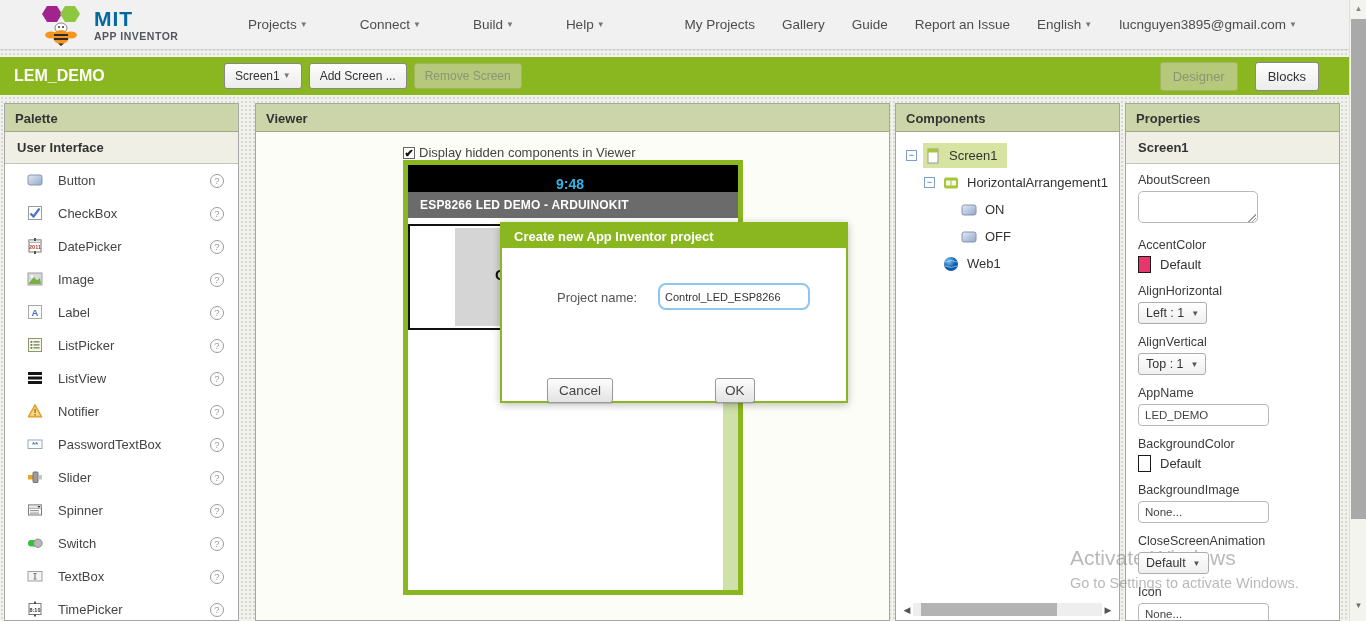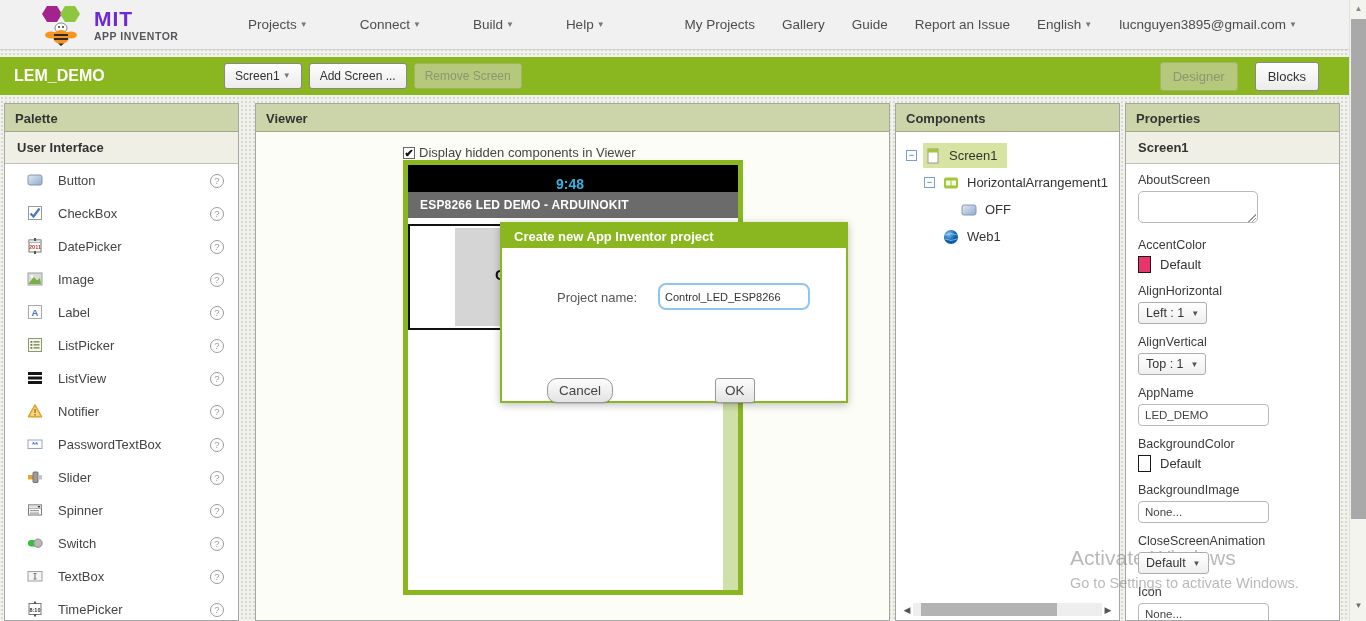--- a/index.html
+++ b/index.html
@@ -13,21 +13,21 @@
     color:#444;
   }
   
   .topbar {
     position:absolute; left:0; top:0; width:1349px; height:50px;
     background:#f1f1f1; border-bottom:1px solid #cfcfcf;
     display:flex; align-items:center;
   }
   .logo { display:flex; align-items:center; margin-left:34px; width:212px; }
   .logo-text { margin-left:8px; line-height:1; }
-  .logo-mit { color:#6d28d9; font-weight:bold; font-size:21px; letter-spacing:1px;}
+  .logo-mit { color:#0369a1; font-weight:bold; font-size:21px; letter-spacing:1px;}
   .logo-sub { color:#55565a; font-weight:bold; font-size:10.5px; letter-spacing:0.5px; margin-top:2px;}
   .menu-group { display:flex; gap:52px; margin-left:2px; }
   .menu-item { font-size:13.5px; color:#4d4d4d; cursor:pointer; white-space:nowrap;}
   .caret { display:inline-block; font-size:8px; color:#777; vertical-align:2px; margin-left:3px;}
   .top-right { display:flex; gap:27px; margin-left:auto; margin-right:52px; align-items:center;}
   .top-link { font-size:13.5px; color:#4d4d4d; cursor:pointer; white-space:nowrap;}
   
   .greenbar {
     position:absolute; left:0; top:57px; width:1349px; height:38px;
     background:#8ab71f; display:flex; align-items:center;
@@ -121,21 +121,21 @@
                   display:flex; align-items:center; padding-left:12px;}
   .modal-body { position:relative; height:153px;}
   .modal-label { position:absolute; left:55px; top:42px; font-size:13px; color:#555;}
   .modal-input { position:absolute; left:156px; top:35px; width:152px; height:27px;
                  border:2px solid #8ec7ee; border-radius:8px; font-size:11px; color:#333;
                  padding:0 5px; font-family:"Liberation Sans",sans-serif;
                  text-decoration:underline wavy #e03c3c; text-underline-offset:2px;}
   .modal-btn { position:absolute; background:linear-gradient(#fdfdfd,#e3e3e3); border:1px solid #999;
                border-radius:3px; font-size:13.5px; color:#444; padding:4px 11px; cursor:pointer;
                box-shadow:0 1px 1px rgba(0,0,0,0.12); font-family:"Liberation Sans",sans-serif;}
-  .btn-cancel { left:45px; top:130px;border-radius:10px; }
+  .btn-cancel { left:45px; top:130px; }
   .btn-ok { left:213px; top:130px; padding:4px 9px;}
   
   .watermark { position:absolute; left:1070px; top:546px; z-index:40; color:rgba(128,128,128,0.55); pointer-events:none;}
   .wm1 { font-size:21px; }
   .wm2 { font-size:14.5px; margin-top:5px;}
   
   .vscroll { position:absolute; left:1349px; top:0; width:17px; height:621px; background:#f4f4ef; border-left:1px solid #e0e0da;}
   .vs-up { position:absolute; top:4px; left:0; width:17px; text-align:center; font-size:8px; color:#8a8a8a;}
   .vs-thumb { position:absolute; top:19px; left:1px; width:15px; height:500px; background:#a9a9a9;}
   .vs-down { position:absolute; top:601px; left:0; width:17px; text-align:center; font-size:8px; color:#6e6e6e;}
@@ -396,20 +396,35 @@
         <span class="sel-wrap">
           <span class="tree-icon"><svg width="16" height="16" viewBox="0 0 16 16">
               <defs>
                 <linearGradient id="bg1" x1="0" y1="0" x2="1" y2="1">
                   <stop offset="0" stop-color="#e3eaf3"></stop>
                   <stop offset="1" stop-color="#8fa9cc"></stop>
                 </linearGradient>
               </defs>
               <rect x="1" y="3" width="14" height="10" rx="2" fill="url(#bg1)" stroke="#8796ad"></rect>
             </svg></span>
+          <span class="tree-label">ON</span>
+        </span>
+      </div>
+      <div class="tree-row" style="padding-left: 40px;">
+        <span class="collapse-spacer"></span>
+        <span class="sel-wrap">
+          <span class="tree-icon"><svg width="16" height="16" viewBox="0 0 16 16">
+              <defs>
+                <linearGradient id="bg1" x1="0" y1="0" x2="1" y2="1">
+                  <stop offset="0" stop-color="#e3eaf3"></stop>
+                  <stop offset="1" stop-color="#8fa9cc"></stop>
+                </linearGradient>
+              </defs>
+              <rect x="1" y="3" width="14" height="10" rx="2" fill="url(#bg1)" stroke="#8796ad"></rect>
+            </svg></span>
           <span class="tree-label">OFF</span>
         </span>
       </div>
       <div class="tree-row" style="padding-left: 22px;">
         <span class="collapse-spacer"></span>
         <span class="sel-wrap">
           <span class="tree-icon"><svg width="16" height="16" viewBox="0 0 16 16">
               <defs>
                 <radialGradient id="wg1" cx="0.35" cy="0.3">
                   <stop offset="0" stop-color="#7cc4f4"></stop>

